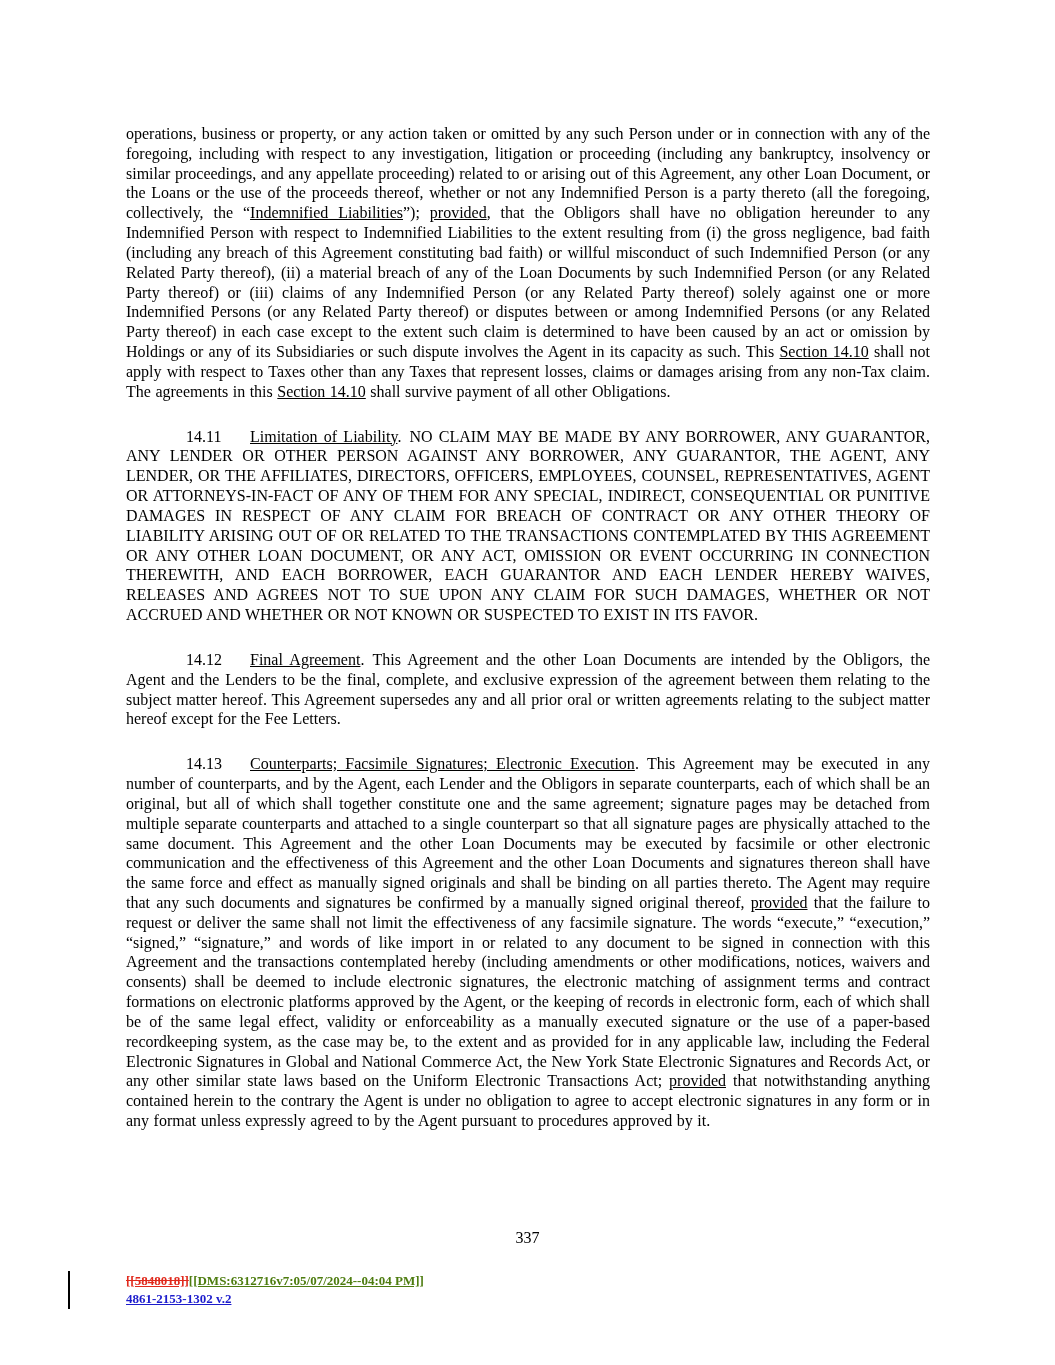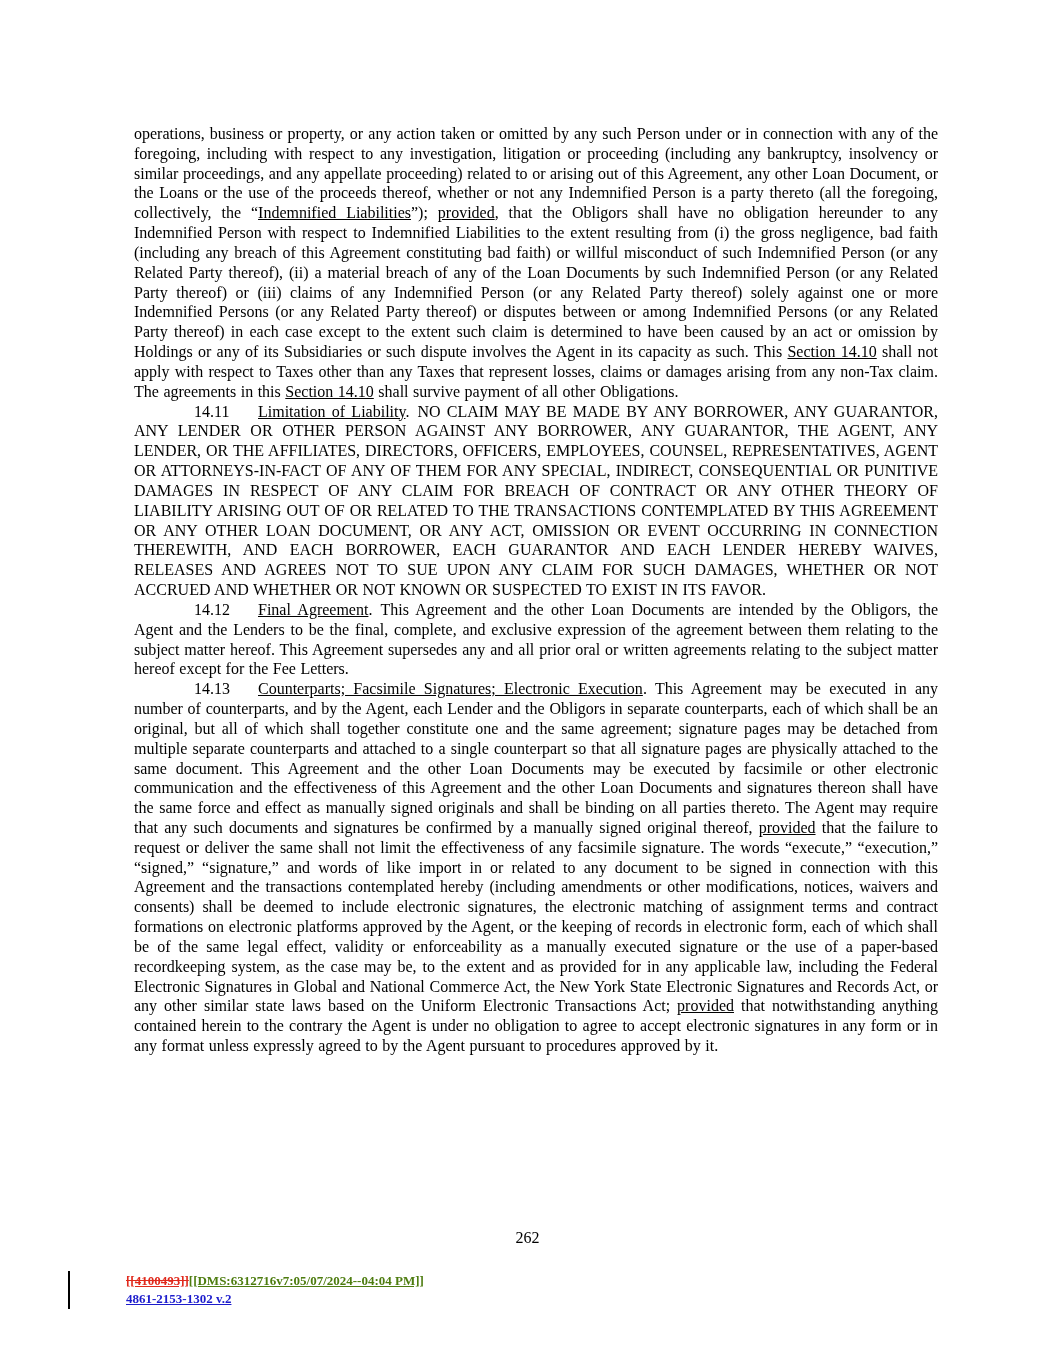--- a/index.html
+++ b/index.html
@@ -7,32 +7,32 @@
     position: relative;
     width: 1055px;
     height: 1365px;
     background: #ffffff;
     font-family: "Liberation Serif", serif;
     color: #000000;
     overflow: hidden;
   }
   .content {
     position: absolute;
-    left: 134px;
+    left: 126px;
     top: 124px;
     width: 804px;
   }
   .para {
     margin: 0;
     font-size: 16px;
     line-height: 1.24;
     text-align: justify;
     word-spacing: 0.5px;
   }
-  .para + .para { }
+  .para + .para { margin-top: 25px; }
   .para.section { text-indent: 60px; }
   .sec-num {
     display: inline-block;
     width: 64px;
     text-indent: 0;
   }
   .u { text-decoration: underline; }
   .page-number {
     position: absolute;
     top: 1229px;
@@ -65,26 +65,26 @@
 
 <div class="page">
 
   <div class="content">
       <p class="para"><span>operations, business or property, or any action taken or omitted by any such Person under or in connection with any of the foregoing, including with respect to any investigation, litigation or proceeding (including any bankruptcy, insolvency or similar proceedings, and any appellate proceeding) related to or arising out of this Agreement, any other Loan Document, or the Loans or the use of the proceeds thereof, whether or not any Indemnified Person is a party thereto (all the foregoing, collectively, the “</span><span class="u">Indemnified Liabilities</span><span>”); </span><span class="u">provided</span><span>, that the Obligors shall have no obligation hereunder to any Indemnified Person with respect to Indemnified Liabilities to the extent resulting from (i) the gross negligence, bad faith (including any breach of this Agreement constituting bad faith) or willful misconduct of such Indemnified Person (or any Related Party thereof), (ii) a material breach of any of the Loan Documents by such Indemnified Person (or any Related Party thereof) or (iii) claims of any Indemnified Person (or any Related Party thereof) solely against one or more Indemnified Persons (or any Related Party thereof) or disputes between or among Indemnified Persons (or any Related Party thereof) in each case except to the extent such claim is determined to have been caused by an act or omission by Holdings or any of its Subsidiaries or such dispute involves the Agent in its capacity as such.  This </span><span class="u">Section 14.10</span><span> shall not apply with respect to Taxes other than any Taxes that represent losses, claims or damages arising from any non-Tax claim.  The agreements in this </span><span class="u">Section 14.10</span><span> shall survive payment of all other Obligations.</span></p>
       <p class="para section"><span class="sec-num">14.11</span><span class="u">Limitation of Liability</span>. <span>NO CLAIM MAY BE MADE BY ANY BORROWER, ANY GUARANTOR, ANY LENDER OR OTHER PERSON AGAINST ANY BORROWER, ANY GUARANTOR, THE AGENT, ANY LENDER, OR THE AFFILIATES, DIRECTORS, OFFICERS, EMPLOYEES, COUNSEL, REPRESENTATIVES, AGENT OR ATTORNEYS-IN-FACT OF ANY OF THEM FOR ANY SPECIAL, INDIRECT, CONSEQUENTIAL OR PUNITIVE DAMAGES IN RESPECT OF ANY CLAIM FOR BREACH OF CONTRACT OR ANY OTHER THEORY OF LIABILITY ARISING OUT OF OR RELATED TO THE TRANSACTIONS CONTEMPLATED BY THIS AGREEMENT OR ANY OTHER LOAN DOCUMENT, OR ANY ACT, OMISSION OR EVENT OCCURRING IN CONNECTION THEREWITH, AND EACH BORROWER, EACH GUARANTOR AND EACH LENDER HEREBY WAIVES, RELEASES AND AGREES NOT TO SUE UPON ANY CLAIM FOR SUCH DAMAGES, WHETHER OR NOT ACCRUED AND WHETHER OR NOT KNOWN OR SUSPECTED TO EXIST IN ITS FAVOR.</span></p>
       <p class="para section"><span class="sec-num">14.12</span><span class="u">Final Agreement</span>. <span>This Agreement and the other Loan Documents are intended by the Obligors, the Agent and the Lenders to be the final, complete, and exclusive expression of the agreement between them relating to the subject matter hereof.  This Agreement supersedes any and all prior oral or written agreements relating to the subject matter hereof except for the Fee Letters.</span></p>
       <p class="para section"><span class="sec-num">14.13</span><span class="u">Counterparts; Facsimile Signatures; Electronic Execution</span>. <span>This Agreement may be executed in any number of counterparts, and by the Agent, each Lender and the Obligors in separate counterparts, each of which shall be an original, but all of which shall together constitute one and the same agreement; signature pages may be detached from multiple separate counterparts and attached to a single counterpart so that all signature pages are physically attached to the same document.  This Agreement and the other Loan Documents may be executed by facsimile or other electronic communication and the effectiveness of this Agreement and the other Loan Documents and signatures thereon shall have the same force and effect as manually signed originals and shall be binding on all parties thereto.  The Agent may require that any such documents and signatures be confirmed by a manually signed original thereof, </span><span class="u">provided</span><span> that the failure to request or deliver the same shall not limit the effectiveness of any facsimile signature.  The words “execute,” “execution,” “signed,” “signature,” and words of like import in or related to any document to be signed in connection with this Agreement and the transactions contemplated hereby (including amendments or other modifications, notices, waivers and consents) shall be deemed to include electronic signatures, the electronic matching of assignment terms and contract formations on electronic platforms approved by the Agent, or the keeping of records in electronic form, each of which shall be of the same legal effect, validity or enforceability as a manually executed signature or the use of a paper-based recordkeeping system, as the case may be, to the extent and as provided for in any applicable law, including the Federal Electronic Signatures in Global and National Commerce Act, the New York State Electronic Signatures and Records Act, or any other similar state laws based on the Uniform Electronic Transactions Act; </span><span class="u">provided</span><span> that notwithstanding anything contained herein to the contrary the Agent is under no obligation to agree to accept electronic signatures in any form or in any format unless expressly agreed to by the Agent pursuant to procedures approved by it.</span></p>
     </div>
 
-  <div class="page-number">262</div>
+  <div class="page-number">337</div>
 
   <div class="change-bar"></div>
 
   <div class="footer">
     <div>
-      <span class="del" style="color: rgb(224, 41, 28);">[[4100493]]</span><span class="ins" style="color: #4d7c0f;">[[DMS:6312716v7:05/07/2024--04:04 PM]]</span>
+      <span class="del" style="color: rgb(224, 41, 28);">[[5848018]]</span><span class="ins" style="color: #4d7c0f;">[[DMS:6312716v7:05/07/2024--04:04 PM]]</span>
     </div>
     <div>
       <span class="ins" style="color: rgb(28, 28, 204);">4861-2153-1302 v.2</span>
     </div>
   </div>
 
 </div>
 
 </body></html>

